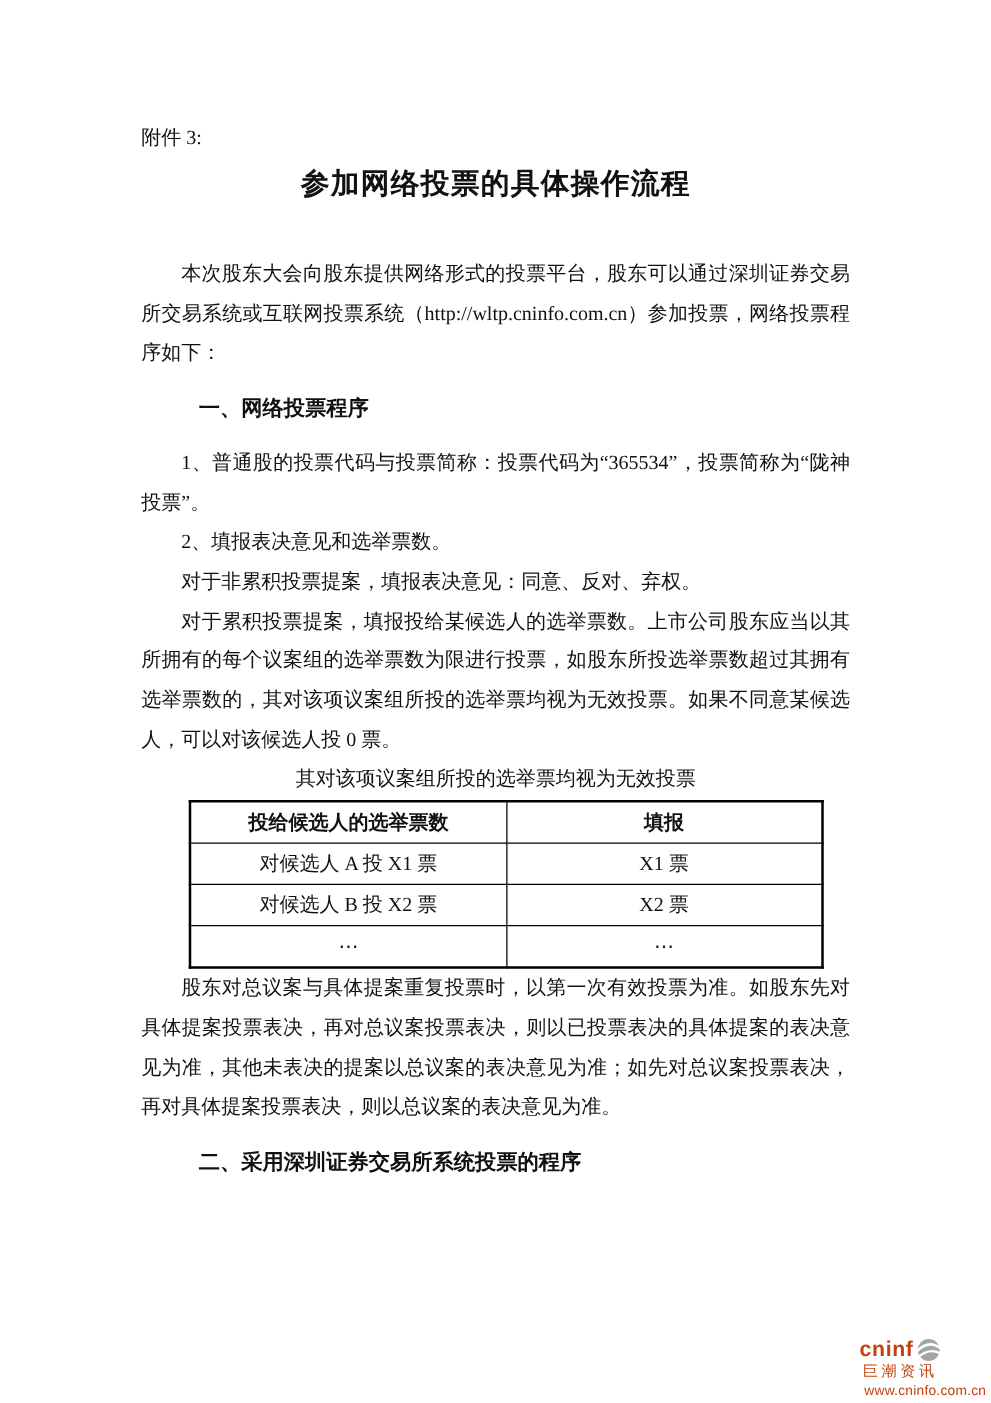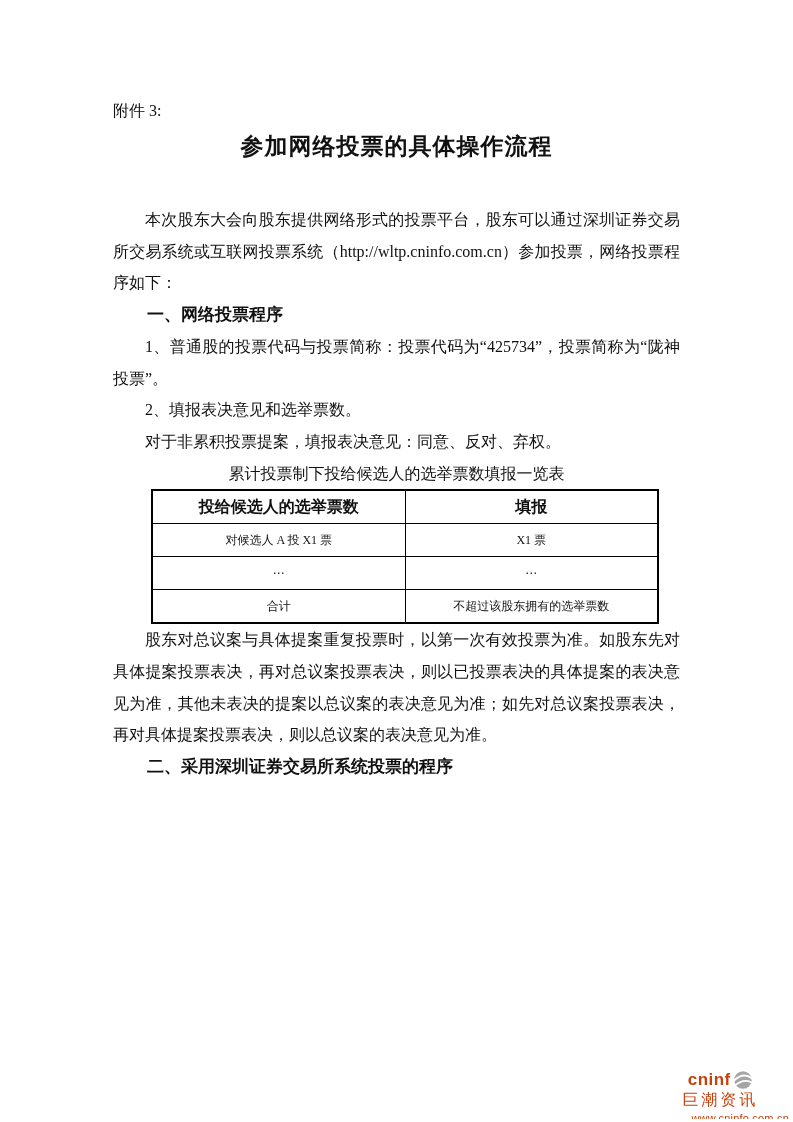--- a/index.html
+++ b/index.html
@@ -43,41 +43,41 @@
     text-align: justify;
     text-justify: inter-character;
     margin: 0;
   }
   .sec-heading {
     font-family: "Liberation Sans", "DejaVu Sans", sans-serif;
     font-weight: 700;
     font-size: 17px;
     line-height: 31.7px;
     text-indent: 2em;
-    margin: 0;
+    margin: 12px;
   }
   .table-caption {
     font-size: 16px;
     line-height: 31.7px;
     text-align: center;
     margin: 0;
   }
   table.ballot {
     border-collapse: collapse;
     margin-left: 38px;
     width: 508px;
     table-layout: fixed;
     border: 2px solid #000;
   }
   table.ballot th, table.ballot td {
     border: 1px solid #000;
     height: 32px;
     text-align: center;
     vertical-align: middle;
-    font-size: 12px;
+    font-size: 16px;
     padding: 0 4px;
     width: 50%;
     font-family: Liberation Serif, serif;
   }
   table.ballot th {
     font-family: "Liberation Sans", "DejaVu Sans", sans-serif;
     font-weight: 700;
     font-size: 16px;
   }
   .footer-brand {
@@ -95,21 +95,21 @@
     justify-content: center;
     gap: 2px;
   }
   .brand-name {
     font-family: "Liberation Sans", "DejaVu Sans", sans-serif;
     font-weight: 700;
     font-size: 17px;
     letter-spacing: 0.5px;
   }
   .brand-cn {
-    font-size: 16px;
+    font-size: 12px;
     letter-spacing: 3px;
     margin-top: 1px;
   }
   .brand-url {
     font-family: "Liberation Sans", "DejaVu Sans", sans-serif;
     font-size: 11px;
     margin-top: 3px;
     letter-spacing: 0.2px;
     padding-left: 40px;
   }
@@ -121,43 +121,44 @@
   <div class="content">
 
     <div class="attachment-label">附件 3:</div>
 
     <div class="doc-title">参加网络投票的具体操作流程</div>
 
     <p class="para">本次股东大会向股东提供网络形式的投票平台，股东可以通过深圳证券交易所交易系统或互联网投票系统（http://wltp.cninfo.com.cn）参加投票，网络投票程序如下：</p>
 
     <p class="sec-heading">一、网络投票程序</p>
 
-    <p class="para">1、普通股的投票代码与投票简称：投票代码为“425734”，投票简称为“陇神投票”。</p>
+    <p class="para">1、普通股的投票代码与投票简称：投票代码为“365534”，投票简称为“陇神投票”。</p>
     <p class="para">2、填报表决意见和选举票数。</p>
     <p class="para">对于非累积投票提案，填报表决意见：同意、反对、弃权。</p>
+    <p class="para">对于累积投票提案，填报投给某候选人的选举票数。上市公司股东应当以其所拥有的每个议案组的选举票数为限进行投票，如股东所投选举票数超过其拥有选举票数的，其对该项议案组所投的选举票均视为无效投票。如果不同意某候选人，可以对该候选人投 0 票。</p>
 
-    <div class="table-caption">累计投票制下投给候选人的选举票数填报一览表</div>
+    <div class="table-caption">其对该项议案组所投的选举票均视为无效投票</div>
 
     <table class="ballot">
       <tbody>
           <tr>
         <th>投给候选人的选举票数</th>
         <th>填报</th>
       </tr>
       <tr>
         <td>对候选人 A 投 X1 票</td>
         <td>X1 票</td>
       </tr>
       <tr>
+        <td>对候选人 B 投 X2 票</td>
+        <td>X2 票</td>
+      </tr>
+      <tr>
         <td>⋯</td>
         <td>⋯</td>
-      </tr>
-      <tr>
-        <td>合计</td>
-        <td>不超过该股东拥有的选举票数</td>
       </tr>
     </tbody>
       </table>
 
     <p class="para">股东对总议案与具体提案重复投票时，以第一次有效投票为准。如股东先对具体提案投票表决，再对总议案投票表决，则以已投票表决的具体提案的表决意见为准，其他未表决的提案以总议案的表决意见为准；如先对总议案投票表决，再对具体提案投票表决，则以总议案的表决意见为准。</p>
 
     <p class="sec-heading">二、采用深圳证券交易所系统投票的程序</p>
 
 
   </div>

